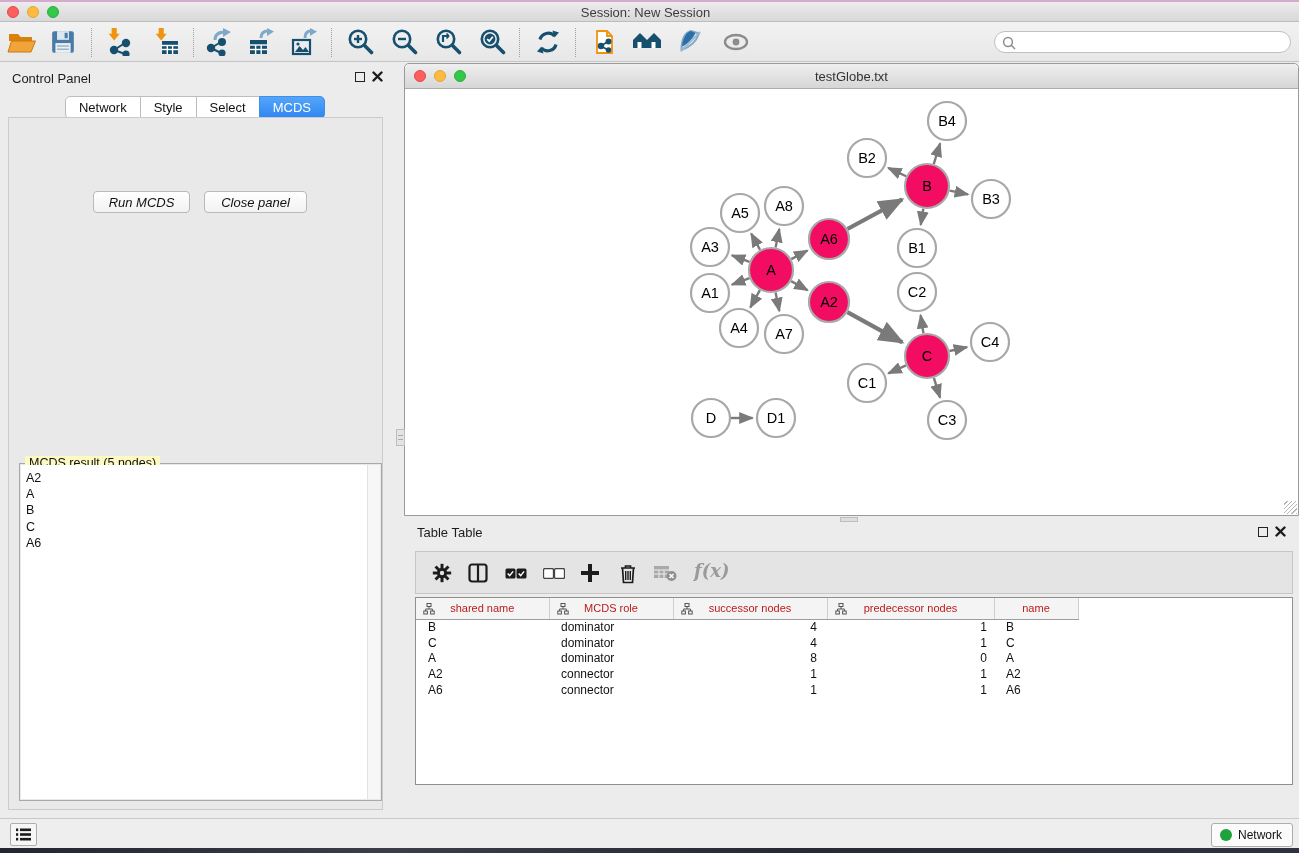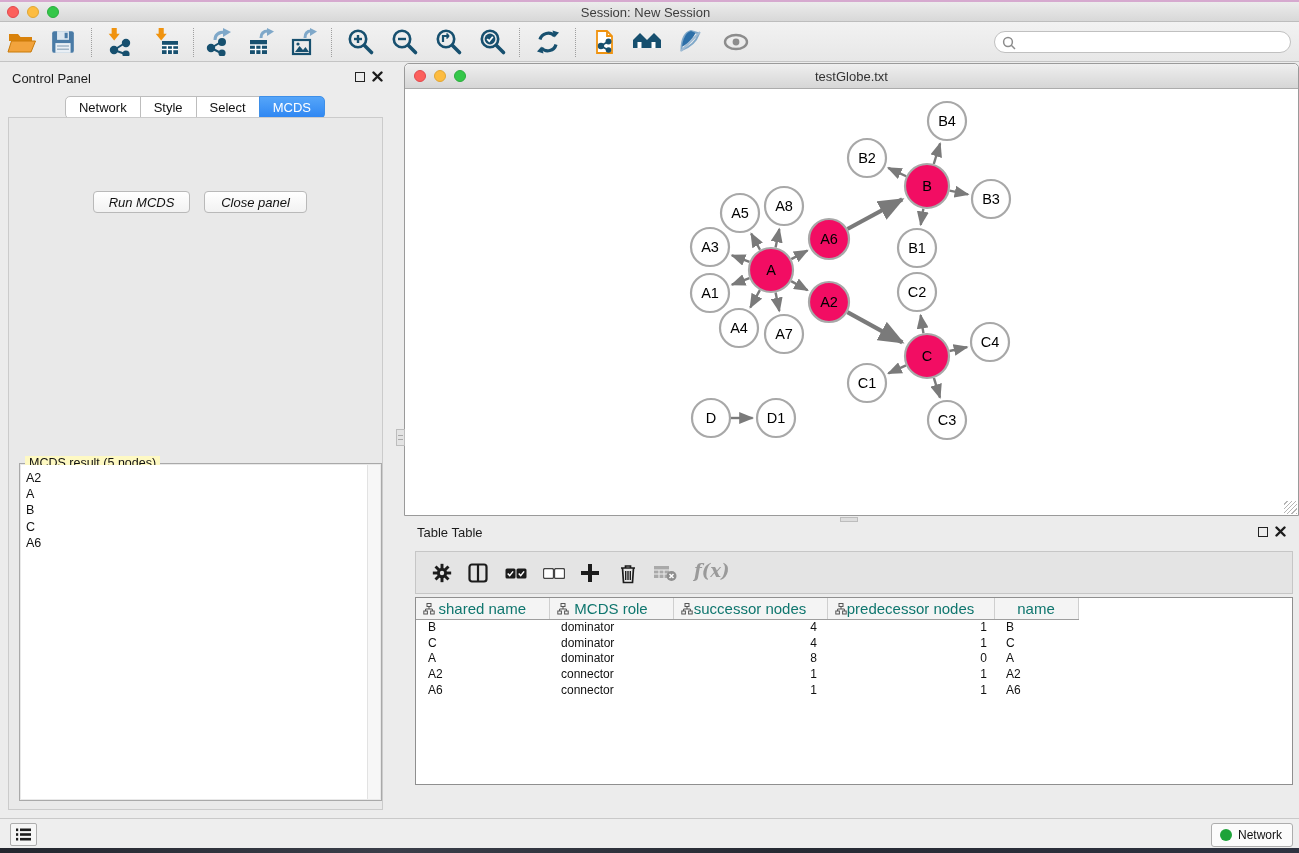--- a/index.html
+++ b/index.html
@@ -88,21 +88,21 @@
   .tp-title { position:absolute; left:13px; top:5px; font-size:13px; color:#1c1c1c; }
   .tp-toolbar { position:absolute; left:11px; top:31px; width:878px; height:43px;
     background:#E4E4E4; border:1px solid #C6C6C6;font-weight:bold; }
   .tp-btn { position:absolute; top:5px; width:32px; height:32px; background:none; border:none;
     display:flex; align-items:center; justify-content:center; }
   .fx { font-family:"DejaVu Serif", serif; font-style:italic; font-size:18px; color:#9a9a9a; }
   .tp-table { position:absolute; left:11px; top:77px; width:878px; height:188px;
     background:#fff; border:1px solid #8F8F8F; overflow:hidden; }
   table.datatable { border-collapse:collapse; table-layout:fixed; width:876px; }
   table.datatable th { height:21px; background:#F4F4F4; border-bottom:1px solid #9E9E9E;
-    border-right:1px solid #CFCFCF; font-size:15px; font-weight:normal; color:#0f766e;
+    border-right:1px solid #CFCFCF; font-size:11px; font-weight:normal; color:#b91c1c;
     position:relative; }
   table.datatable th .hicon { position:absolute; left:7px; top:5px; }
   table.datatable th.filler { background:#fff; border:none; }
   table.datatable td { height:15.7px; font-size:12px; color:#111; white-space:nowrap;
     overflow:hidden; }
   td.cl { text-align:left; padding-left:12px; }
   td.cr { text-align:right; padding-right:10px; }
   td.cr2 { text-align:right; padding-right:7px; }
   .tp-tabs { position:absolute; left:0; top:268px; width:895px; display:flex; justify-content:center; }
   .tp-tabs .tab { font-size:12.5px; padding:4px 14px; }

